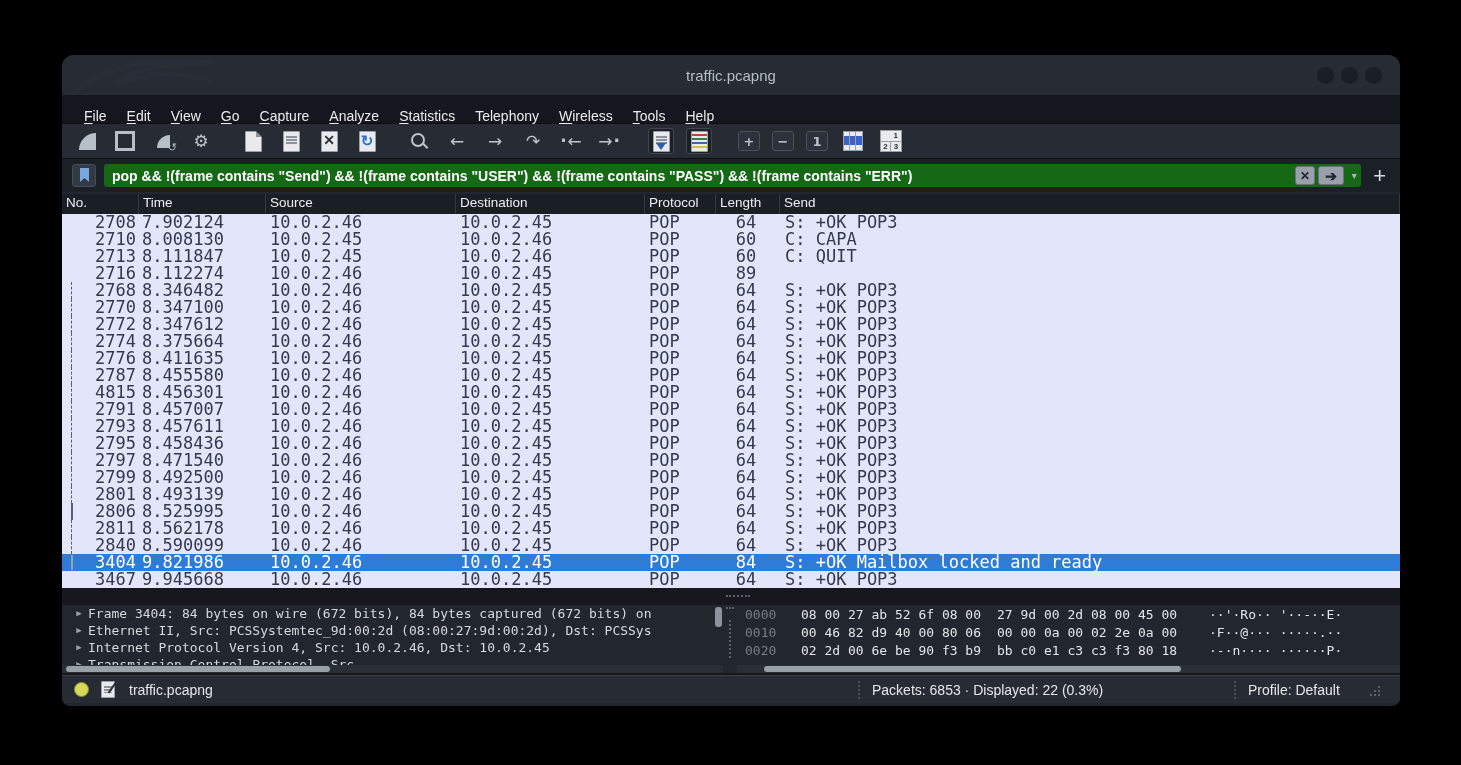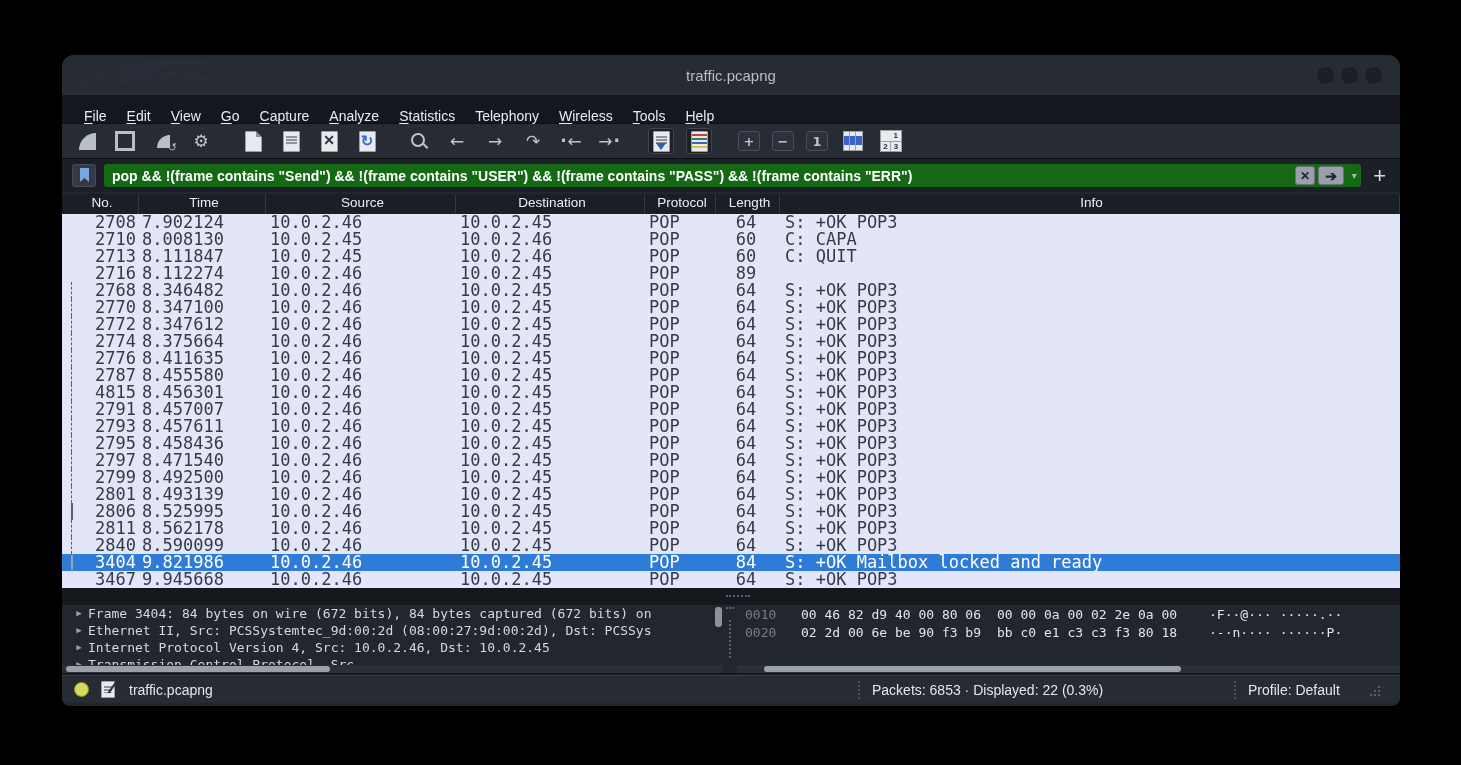--- a/index.html
+++ b/index.html
@@ -90,21 +90,21 @@
   .ff-btn{height:19px;border:1px solid #6b717c;border-radius:3px;background:#9aa0ab;color:#22262e;
     font-size:12px;font-weight:bold;display:flex;align-items:center;justify-content:center;padding:0 4px;
     margin-right:3px;font-family:inherit;}
   .ff-apply{width:26px;font-size:14px;}
   .ff-caret{background:none;border:none;color:#aeb4be;font-size:10px;width:14px;padding:0;}
   .filter-add{background:none;border:none;color:#d6d9de;font-size:22px;line-height:1;padding:0 4px;}
 
   
   .plist{flex:0 0 auto;margin-top:2px;}
   .pgrid{display:grid;grid-template-columns:77px 127px 190px 189px 71px 64px 1fr;}
-  .phead{background:#1a1e25;height:20px;color:#eceef1;font-size:13.5px;text-align:center;}
+  .phead{background:#1a1e25;height:20px;color:#eceef1;font-size:13.5px;}
   .phead > div{padding:1px 0 0 4px;border-right:1px solid #343942;white-space:nowrap;overflow:hidden;}
   .prows{background:var(--listbg);font-family:"DejaVu Sans Mono",monospace;font-size:17px;
     color:#343a4a;}
   .prow{height:17px;line-height:17px;position:relative;cursor:default;}
   .prow > div{white-space:pre;overflow:hidden;}
   .c-no{text-align:right;padding-right:3px;}
   .c-time{padding-left:3px;}
   .c-src,.c-dst,.c-proto{padding-left:4px;}
   .c-len{text-align:center;padding-right:4px;}
   .c-info{padding-left:5px;}
@@ -357,21 +357,21 @@
           <div class="phcell">Time</div>
 
           <div class="phcell">Source</div>
 
           <div class="phcell">Destination</div>
 
           <div class="phcell">Protocol</div>
 
           <div class="phcell">Length</div>
 
-          <div class="phcell">Info</div>
+          <div class="phcell">Send</div>
 
       </div>
       <div class="prows">
 
           <div class="prow pgrid">
             <div class="c-no">2708</div>
             <div class="c-time">7.902124</div>
             <div class="c-src">10.0.2.46</div>
             <div class="c-dst">10.0.2.45</div>
             <div class="c-proto">POP</div>
@@ -621,20 +621,27 @@
         <span class="vscroll"></span>
         <div class="hscroll">
             <span class="thumb"></span>
           </div>
       </div>
       <div class="vsplit">
         <span class="grip-v"></span>
       </div>
       <div class="hexpane">
 
+          <div class="hexrow">
+            <span class="hx-off">0000</span>
+            <span class="hx-g1">08 00 27 ab 52 6f 08 00</span>
+            <span class="hx-g2">27 9d 00 2d 08 00 45 00</span>
+            <span class="hx-a1">··'·Ro··</span>
+            <span class="hx-a2">'··-··E·</span>
+          </div>
 
           <div class="hexrow">
             <span class="hx-off">0010</span>
             <span class="hx-g1">00 46 82 d9 40 00 80 06</span>
             <span class="hx-g2">00 00 0a 00 02 2e 0a 00</span>
             <span class="hx-a1">·F··@···</span>
             <span class="hx-a2">·····.··</span>
           </div>
 
           <div class="hexrow">

